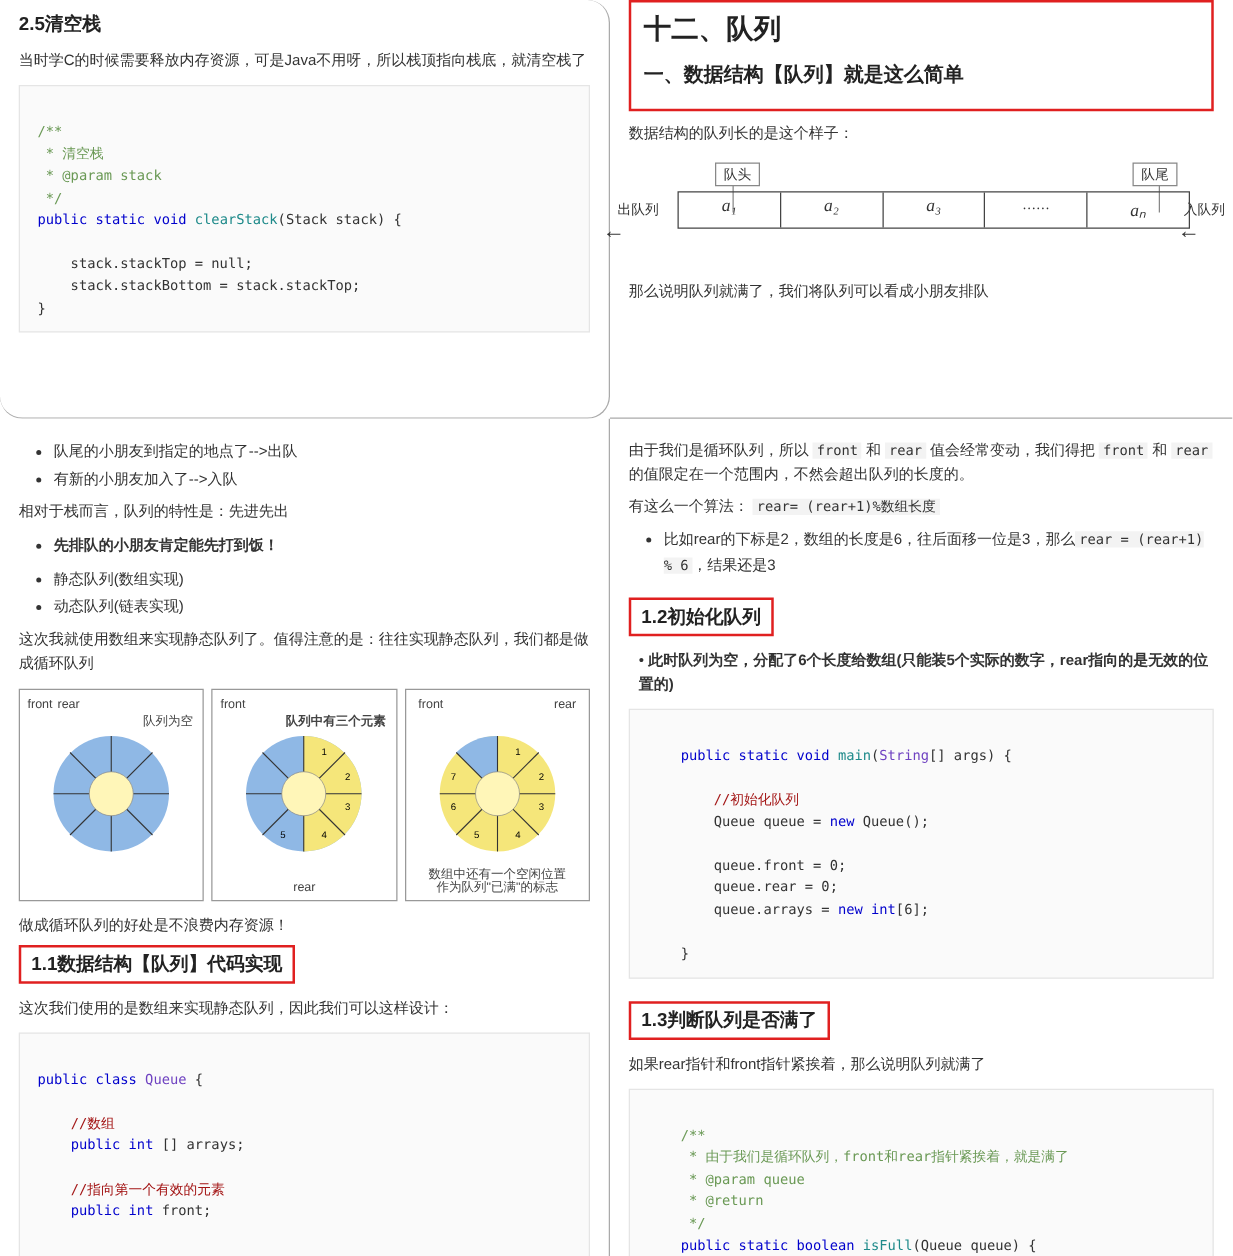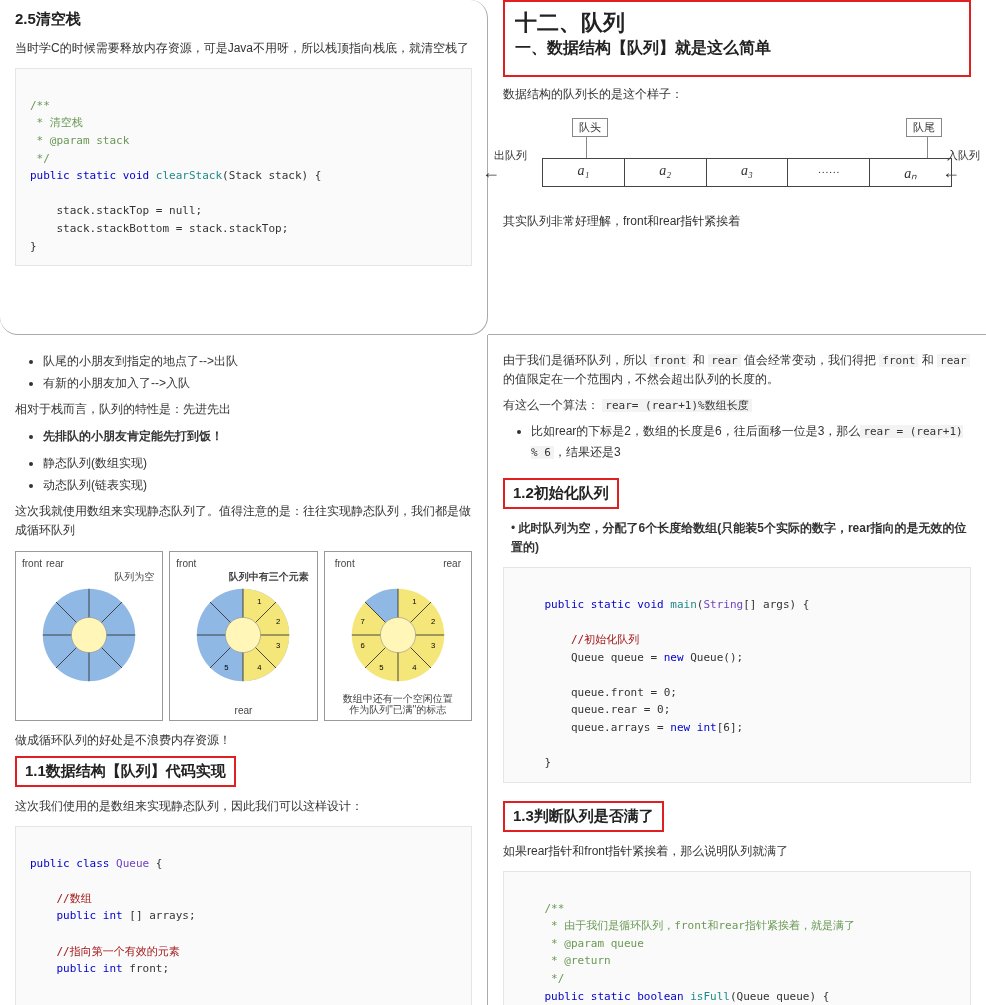--- a/index.html
+++ b/index.html
@@ -13,21 +13,21 @@
   .grid {
     display: grid;
     grid-template-columns: 488px 498px;
     grid-template-rows: auto auto;
   }
   .cell { padding: 10px 15px; border: 0 solid #ccc; position: relative; }
   .cell.tl { border-right: 1px solid #aaa; border-bottom: 1px solid #aaa; border-radius: 18px; }
   .cell.tr { border-bottom: 1px solid #aaa; padding-top: 0; }
   .cell.bl { border-right: 1px solid #aaa; }
   h2 { font-size: 15px; font-weight: bold; margin-bottom: 10px; color: #222; }
-  h1.big { font-size: 22px; font-weight: bold; color:#222; }
+  h1.big { font-size: 22px; font-weight: bold; margin-bottom: 12px; color:#222; }
   h2.sub { font-size: 16px; font-weight: bold; color: #222; }
   p { font-size: 12px; line-height: 1.6; margin: 6px 0; color:#333;}
   ul { padding-left: 28px; margin: 6px 0; }
   li { font-size: 12px; line-height: 1.8; }
   .codebox {
     background: #fafafa;
     border: 1px solid #e5e5e5;
     padding: 10px 14px;
     margin: 10px 0 18px 0;
     font-family: Consolas, Monaco, monospace;
@@ -90,30 +90,30 @@
 
     <div class="qdiag">
       <span class="qlabel box" style="left:50px;top:0;">队头</span>
       <span class="qlabel box" style="right:10px;top:0;">队尾</span>
       <span class="qlabel" style="left:-28px;top:30px;">出队列</span>
       <span class="arrow" style="left:-40px;top:44px;">←</span>
       <span class="qlabel" style="right:-28px;top:30px;">入队列</span>
       <span class="arrow" style="right:-8px;top:44px;">←</span>
       <div style="height:22px;border-left:1px solid #888;position:absolute;left:64px;top:18px;"></div>
       <div style="height:22px;border-left:1px solid #888;position:absolute;right:24px;top:18px;"></div>
-      <div class="qrow" style="position:absolute;top:40px;left:20px;right:0;">
+      <div class="qrow" style="position:absolute;top:23px;left:20px;right:0;">
         <div class="qcell">a₁</div>
         <div class="qcell">a₂</div>
         <div class="qcell">a₃</div>
         <div class="qcell" style="font-style:normal;font-size:11px;">……</div>
         <div class="qcell">aₙ</div>
       </div>
     </div>
 
-    <p>其实队列非常好理解，front和rear指针紧挨着</p>
+    <p>那么说明队列就满了，我们将队列可以看成小朋友排队</p>
   </div>
 
   <div class="cell bl">
     <ul>
       <li>队尾的小朋友到指定的地点了--&gt;出队</li>
       <li>有新的小朋友加入了--&gt;入队</li>
     </ul>
     <p>相对于栈而言，队列的特性是：先进先出</p>
     <ul>
         <li class="bold">先排队的小朋友肯定能先打到饭！</li>

